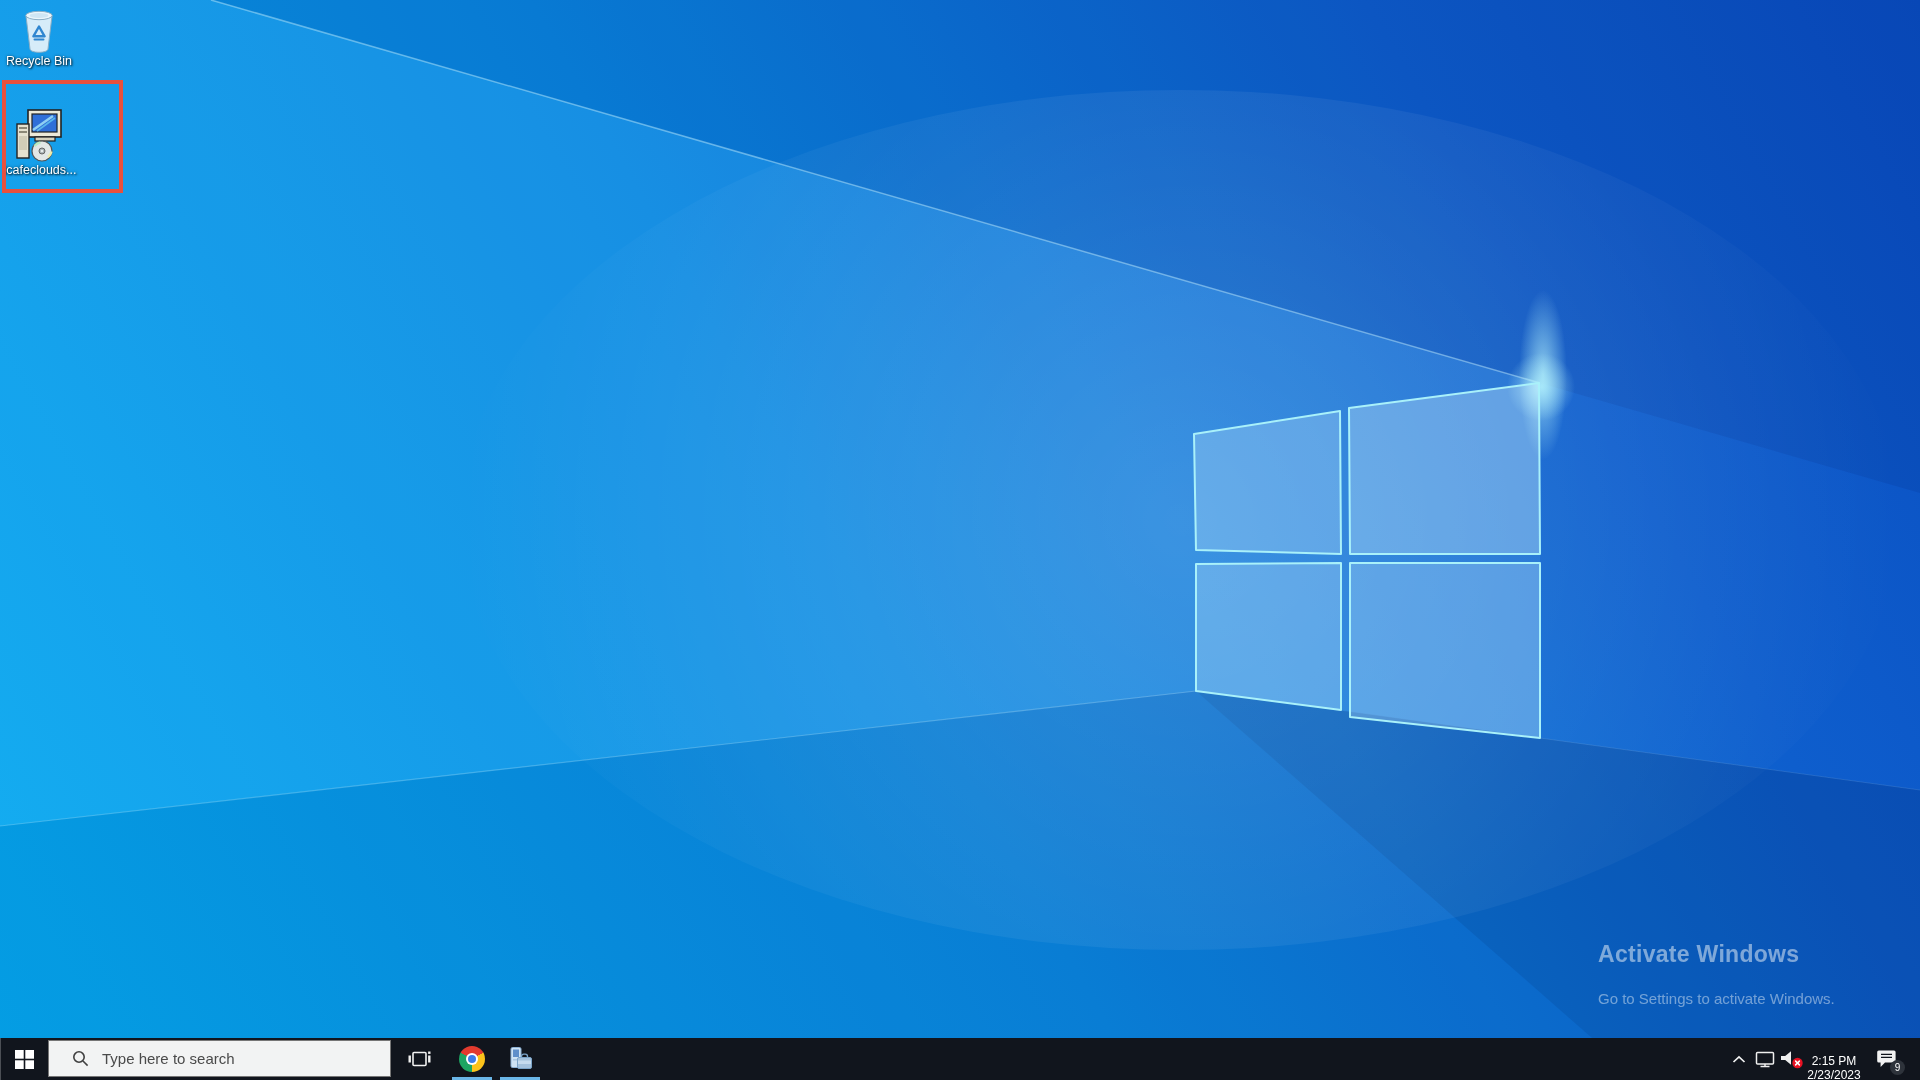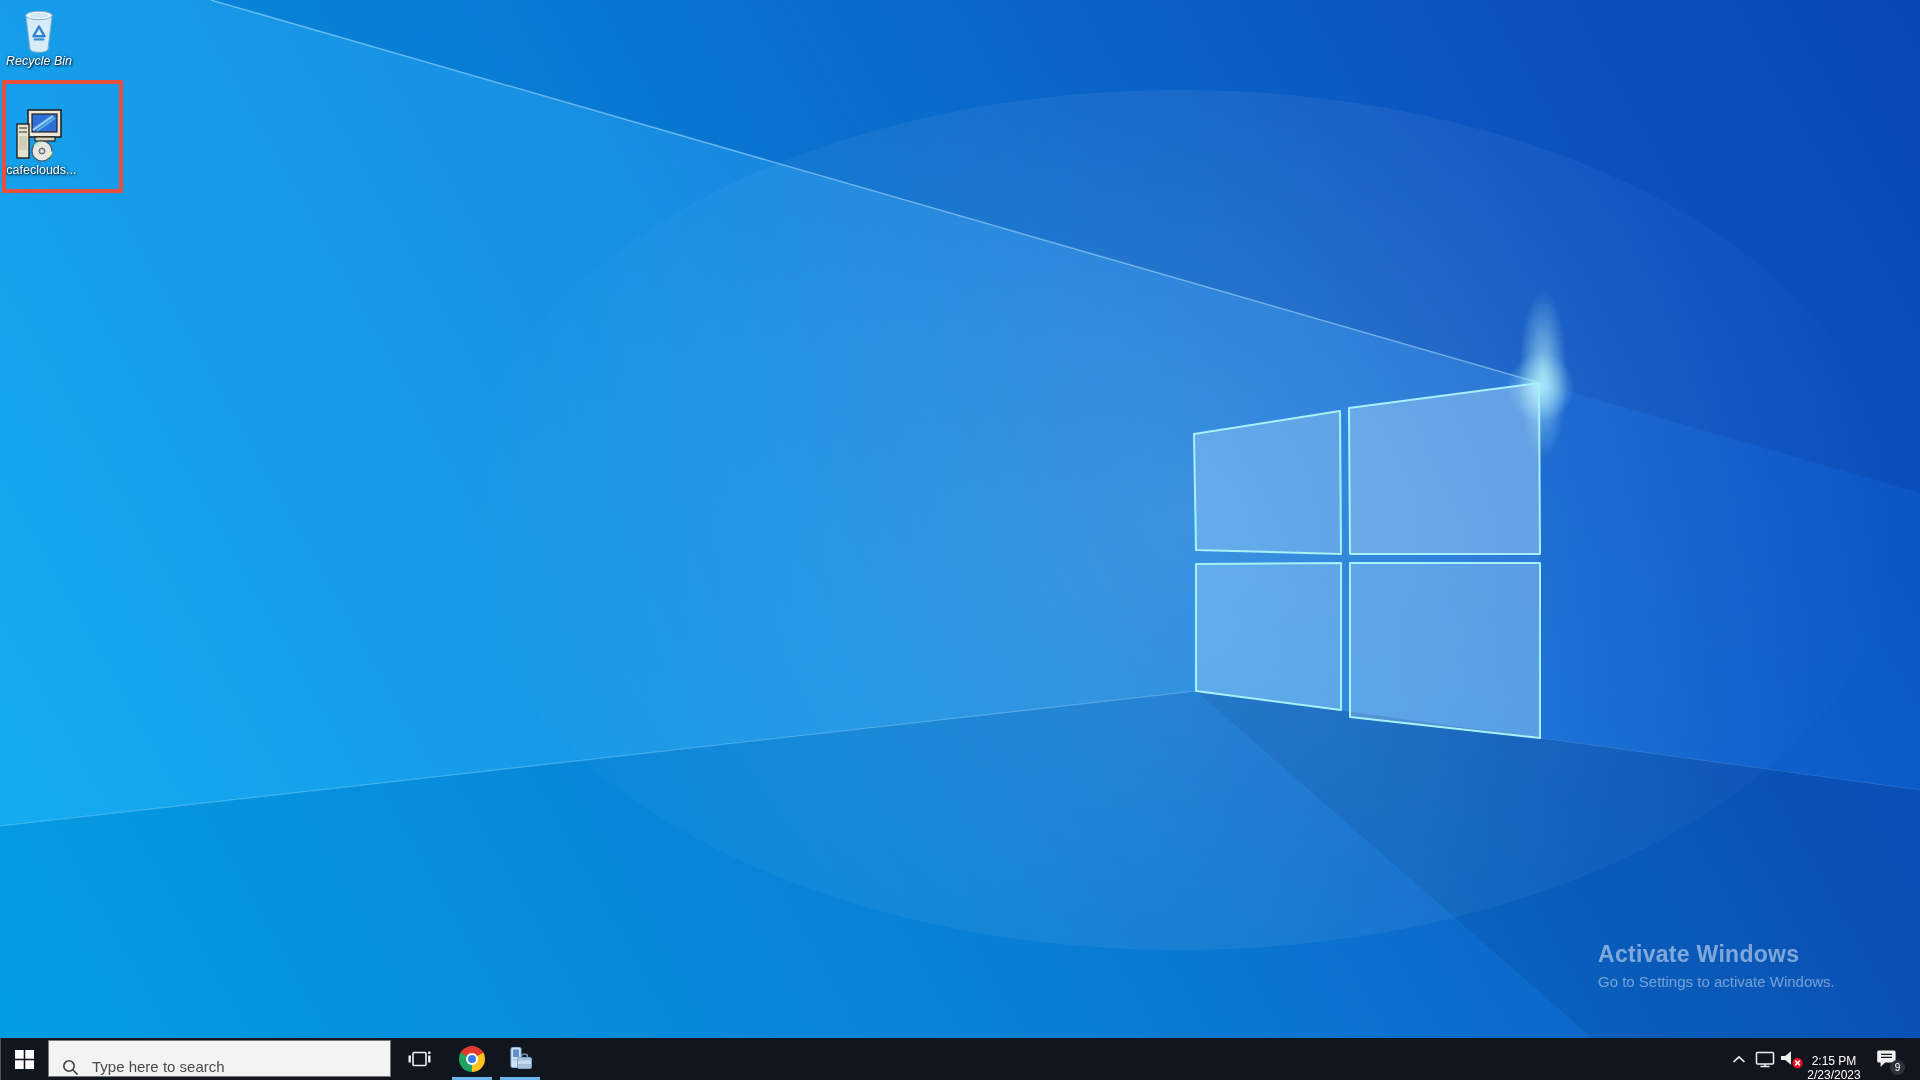--- a/index.html
+++ b/index.html
@@ -4,54 +4,54 @@
 <style>
   html,body{margin:0;padding:0;background:#000;}
   .screen{
     position:relative;width:1920px;height:1080px;overflow:hidden;
     font-family:"Liberation Sans",sans-serif;
   }
   .wallpaper{position:absolute;left:0;top:0;width:1920px;height:1080px;display:block;}
 
   
   .icon-cell{position:absolute;width:78px;display:flex;flex-direction:column;align-items:center;cursor:default;}
-  #cell-recycle{left:0px;top:6px;font-style:italic;}
+  #cell-recycle{left:0px;top:6px;}
   #cell-installer{left:1px;top:108px;}
   .icon-label{
     margin-top:2px;font-size:12.5px;line-height:13px;color:#fff;text-align:center;
     text-shadow:1px 1px 2px rgba(0,0,0,.85),0 0 3px rgba(0,0,0,.5);
     max-width:92px;white-space:nowrap;
   }
   .highlight-box{
     position:absolute;left:2px;top:80px;width:121px;height:113px;
     border:4px solid #e8503d;box-sizing:border-box;z-index:3;
   }
 
   
   .watermark{position:absolute;left:1598px;top:941px;color:#e9f1f8;}
   .wm-title{font-size:23px;font-weight:700;opacity:.52;letter-spacing:.3px;}
-  .wm-sub{font-size:15px;margin-top:5px;opacity:.47;}
+  .wm-sub{font-size:15px;margin-top:22px;opacity:.47;}
 
   
   .taskbar{position:absolute;left:0;top:1038px;width:1920px;height:42px;background:#11151d;z-index:10;}
   .tb-btn{position:absolute;top:0;height:42px;display:flex;align-items:center;justify-content:center;}
   #btn-start{left:0;width:48px;}
   #btn-taskview{left:394px;width:50px;}
   #btn-chrome{left:448px;width:48px;}
   #btn-installer{left:496px;width:48px;}
   #btn-chevron{left:1726px;width:26px;}
   #btn-network{left:1752px;width:26px;}
   #btn-volume{left:1778px;width:28px;}
   #btn-action{left:1864px;width:44px;}
   #show-desktop{left:1911px;width:9px;height:42px;border-left:1px solid rgba(255,255,255,.25);box-sizing:border-box;}
 
   .searchbox{
     position:absolute;left:48px;top:2px;width:343px;height:37px;
     background:#f2f3f3;border:1px solid #767676;box-sizing:border-box;
-    display:flex;align-items:flex-end;gap:11px;padding-left:13px;
+    display:flex;align-items:center;gap:11px;padding-left:23px;
   }
   .searchbox input{
     flex:1;border:none;outline:none;background:transparent;
     font-family:"Liberation Sans",sans-serif;font-size:15px;color:#222;min-width:0;
   }
   .searchbox input::placeholder{color:#4a4a4a;opacity:1;}
 
   .run-underline{position:absolute;bottom:0;height:3px;width:40px;background:#6ab6e8;}
   #ul-chrome{left:452px;}
   #ul-installer{left:500px;}

